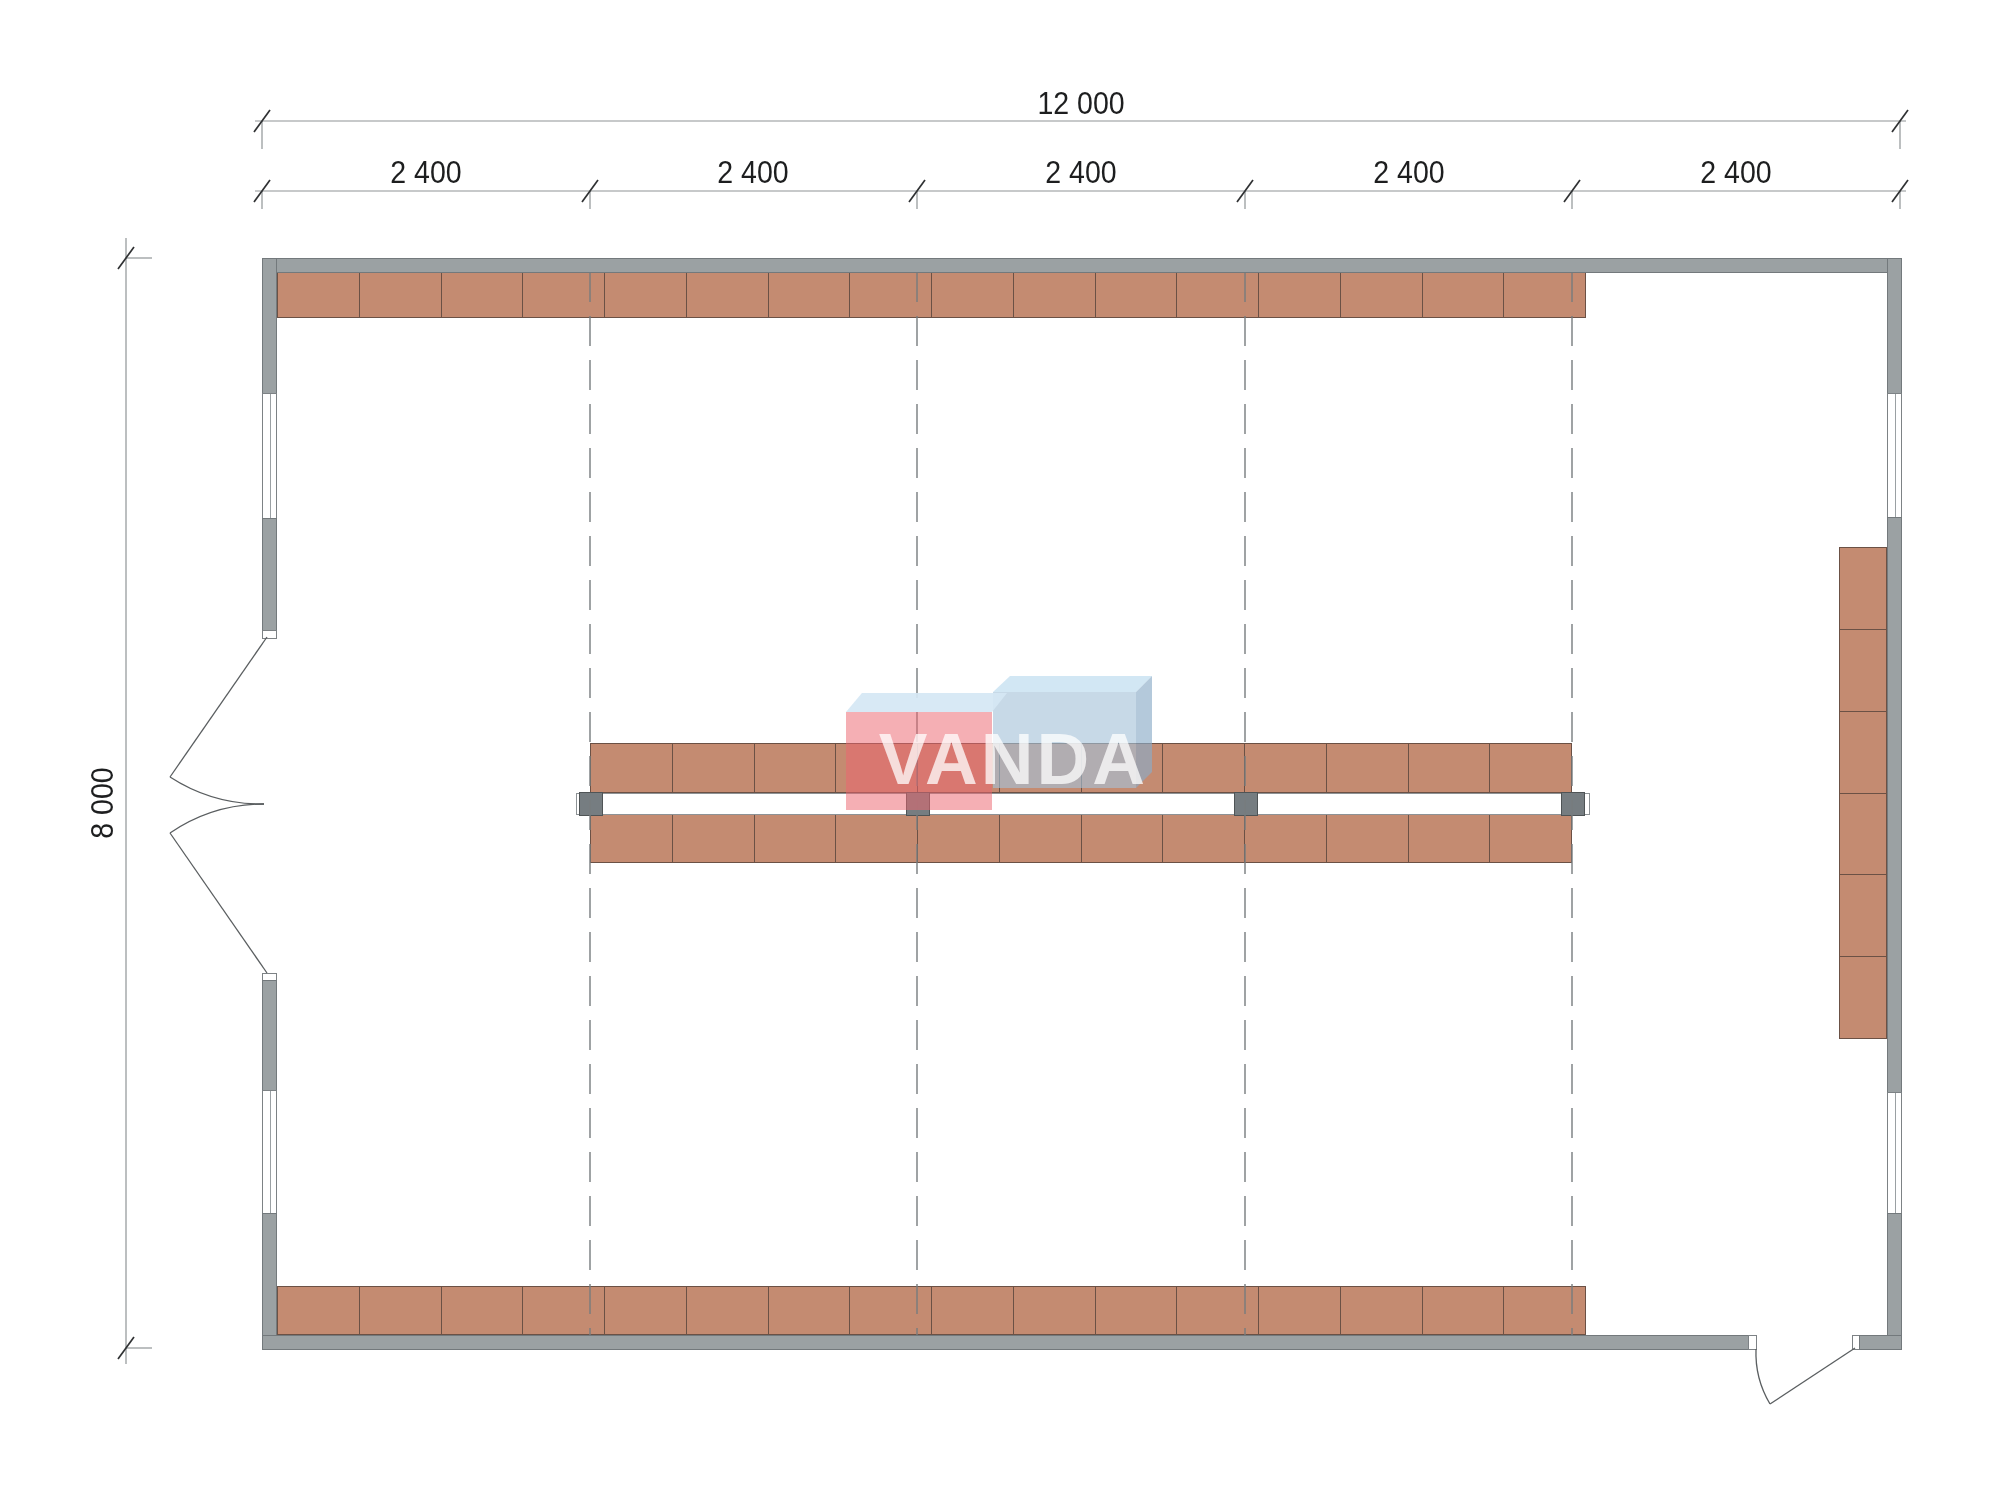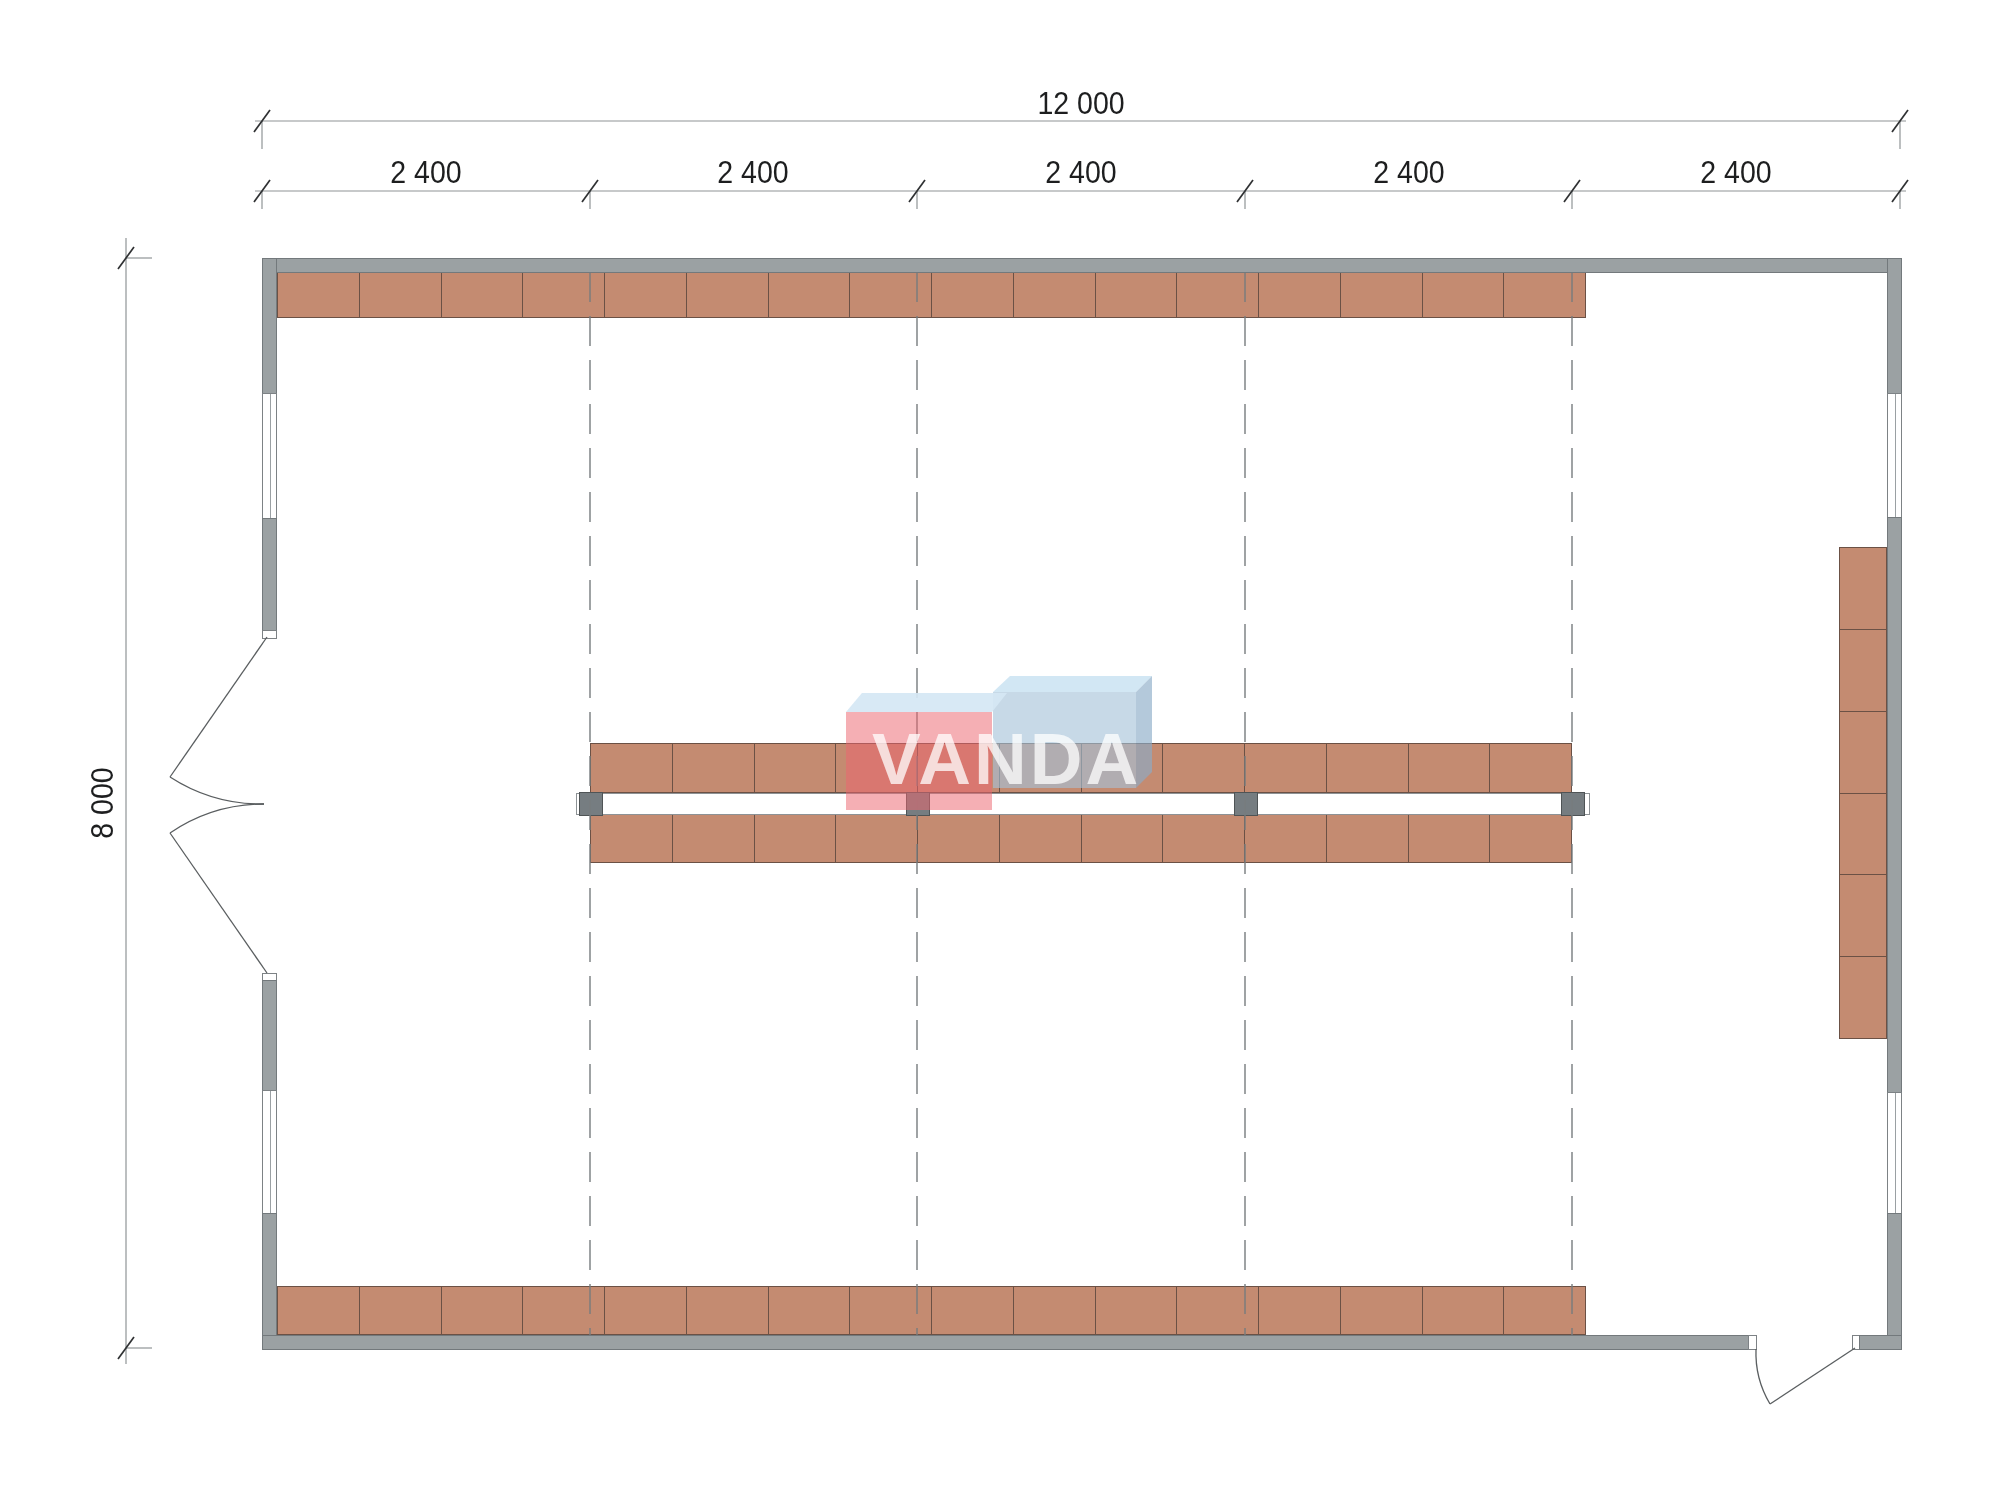--- a/index.html
+++ b/index.html
@@ -16,21 +16,21 @@
   svg.layer{position:absolute;left:0;top:0;z-index:4;}
   svg.annot{position:absolute;left:0;top:0;z-index:7;}
   
   .wall{position:absolute;background:#9ba1a3;border:1px solid #73797c;z-index:6;}
   .window{position:absolute;background:#ffffff;border:1px solid #7d8285;z-index:6;}
   .window.v::before{content:"";position:absolute;left:50%;top:0;bottom:0;width:1px;background:#9aa0a3;}
   .jamb{position:absolute;background:#ffffff;border:1px solid #7d8285;z-index:6;}
   
   .logo{position:absolute;z-index:5;}
   .logo-text{position:absolute;font-weight:bold;font-size:73px;letter-spacing:3px;
-             color:rgba(255,255,255,0.75);text-align:left;line-height:1;}
+             color:rgba(255,255,255,0.75);text-align:right;line-height:1;}
   
   .dimtext{position:absolute;z-index:8;color:#1d1e1f;font-size:31px;white-space:nowrap;
            transform:translate(-50%,-50%) scaleX(0.92);}
   .dimtext.rot{transform:translate(-50%,-50%) rotate(-90deg) scaleX(0.92);}
 </style>
 </head>
 <body>
 
 <div id="canvas">
 

